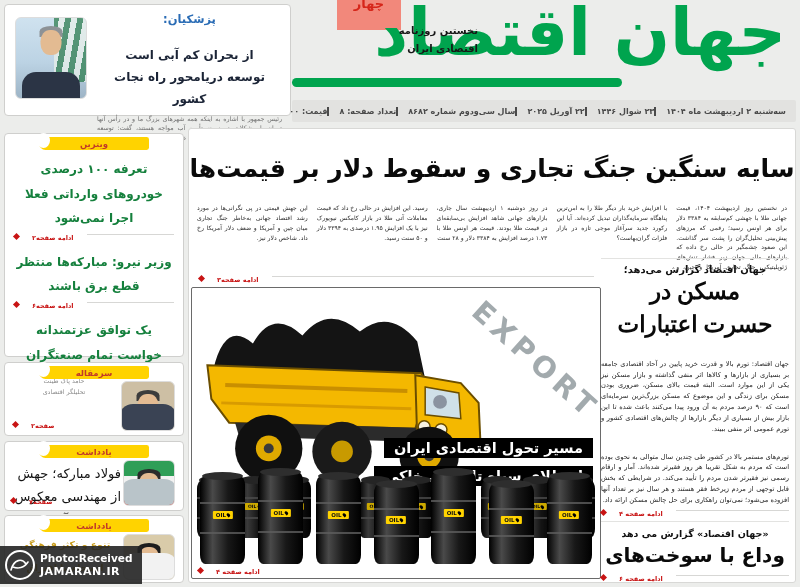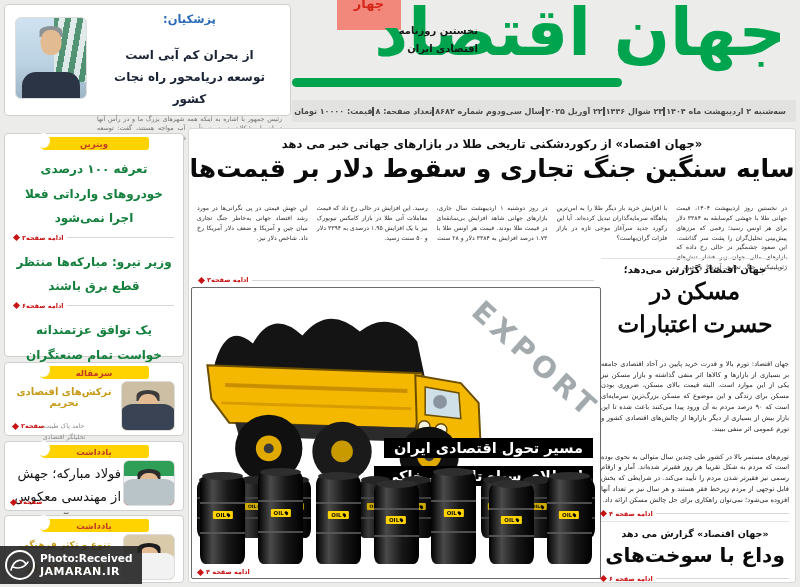--- a/index.html
+++ b/index.html
@@ -7,27 +7,27 @@
   .page { position:relative; width:800px; height:587px; background:#ecedeb; overflow:hidden; direction:rtl; margin:0 auto; }
 
   
   .logo { position:absolute; right:14px; top:-6px; font-size:66px; font-weight:bold; color:#00a44e; letter-spacing:-2px; white-space:nowrap; }
   .logo-tail { position:absolute; left:292px; top:78px; width:330px; height:9px; background:#00a44e; border-radius:6px; }
   .corner-label { position:absolute; left:337px; top:0; width:64px; height:30px; background:#f2887b; overflow:hidden; display:flex; justify-content:center; }
   .corner-label span { color:#d6261a; font-weight:bold; font-size:13px; transform:translateY(-4px); }
   .tagline { position:absolute; left:398px; top:22px; width:80px; font-size:10px; font-weight:bold; color:#161616; line-height:1.75; text-align:right; }
   .dateline { position:absolute; left:292px; right:4px; top:100px; height:22px; background:#e2e2e0; border-radius:2px; display:flex; align-items:center; justify-content:space-between; padding:0 10px; font-size:8px; font-weight:bold; color:#4a4a4a; }
   .dl-item { white-space:nowrap; }
-  .dl-item:not(:last-child) { border-left:2px solid #4a4a4a; padding-left:1px; }
+  .dl-item:not(:last-child) { border-left:2px solid #4a4a4a; padding-left:10px; }
 
   
   .box { position:absolute; background:#fff; border:1px solid #cfcfcd; border-radius:4px; }
   .t-tab { position:absolute; top:3px; left:50%; transform:translateX(-50%); width:110px; height:13px; background:#ffd300; color:#c23a28; font-size:8.5px; font-weight:bold; display:flex; align-items:center; justify-content:center; border-radius:8px 3px 3px 8px; }
   .t-tab::before { content:""; position:absolute; left:-2px; top:-4px; width:13px; height:15px; background:#fff; border-radius:50%; }
-  .refrow { display:flex; direction:ltr; align-items:center; gap:3px; }
+  .refrow { display:flex; direction:ltr; gap:13px; }
   .refmark { width:5px; height:5px; background:#c81414; transform:rotate(45deg); flex:0 0 auto; }
   .reftext { color:#c81414; font-size:6.5px; font-weight:bold; white-space:nowrap; }
   .hairline { flex:1; border-top:1px solid #d7d7d5; }
   .gold { color:#c79a17; }
 
   
   .toplead { left:4px; top:4px; width:287px; height:112px; }
   .toplead .txt { margin:7px 8px 0 92px; text-align:center; }
   .tl-speaker { color:#2a6cb5; font-weight:bold; font-size:11.5px; margin-bottom:18px; }
   .tl-line { font-weight:bold; font-size:12px; color:#1b2436; line-height:1.85; }
@@ -181,21 +181,20 @@
     </div>
   </div>
 
   <div class="box editorial">
     <div class="t-tab">سرمقاله</div>
     <div class="photo ph-ed" style="right:8px;top:18px;width:54px;height:50px;">
       <div class="ph-hair"></div>
       <div class="ph-head"></div>
       <div class="ph-body"></div>
     </div>
-    <div class="ed-title gold">ترکش‌های اقتصادی تحریم</div>
     <div class="ed-author">
       <div>حامد پاک طینت</div>
       <div>تحلیلگر اقتصادی</div>
     </div>
     <div class="refrow ed-ref">
         <span class="refmark"></span>
         <span class="reftext">صفحه۲</span>
       </div>
   </div>
 
@@ -231,21 +230,20 @@
           <path d="M2,14 C5,3 13,2 17,8 M4,11 C9,13 15,12 19,6" stroke="#fff" stroke-width="1.6" fill="none" stroke-linecap="round"></path>
         </svg>
     </div>
     <div class="wm-lines">
       <div class="wm-l1">Photo:Received</div>
       <div class="wm-l2">JAMARAN.IR</div>
     </div>
   </div>
 
   <div class="main-box">
-    <div class="m-kicker">«جهان اقتصاد» از رکوردشکنی تاریخی طلا در بازارهای جهانی خبر می دهد</div>
     <div class="m-headline">سایه سنگین جنگ تجاری و سقوط دلار بر قیمت‌ها</div>
     <div class="m-cols">
       <div class="m-col">در نخستین روز اردیبهشت ۱۴۰۴، قیمت جهانی طلا با جهشی کم‌سابقه به ۳۳۸۴ دلار برای هر اونس رسید؛ رقمی که مرزهای پیش‌بینی تحلیل‌گران را پشت سر گذاشت. این صعود چشمگیر در حالی رخ داده که بازارهای مالی جهان زیر فشار تنش‌های ژئوپلیتیکی، جنگ تجاری آمریکا و چین، و سقوط ارزش دلار قرار دارند. همزمان، بانک‌های مرکزی</div>
       <div class="m-col">با افزایش خرید بار دیگر طلا را به امن‌ترین پناهگاه سرمایه‌گذاران تبدیل کرده‌اند. آیا این رکورد جدید سرآغاز موجی تازه در بازار فلزات گران‌بهاست؟</div>
       <div class="m-col">در روز دوشنبه ۱ اردیبهشت سال جاری، بازارهای جهانی شاهد افزایش بی‌سابقه‌ای در قیمت طلا بودند. قیمت هر اونس طلا با ۱.۷۳ درصد افزایش به ۳۳۸۴ دلار و ۲۸ سنت</div>
       <div class="m-col">رسید. این افزایش در حالی رخ داد که قیمت معاملات آتی طلا در بازار کامکس نیویورک نیز با یک افزایش ۱.۹۵ درصدی به ۳۳۹۴ دلار و ۵۰ سنت رسید.</div>
       <div class="m-col">این جهش قیمتی در پی نگرانی‌ها در مورد رشد اقتصاد جهانی به‌خاطر جنگ تجاری میان چین و آمریکا و ضعف دلار آمریکا رخ داد. شاخص دلار نیز.</div>
     </div>
     <div class="refrow m-ref">
         <span class="refmark"></span>

